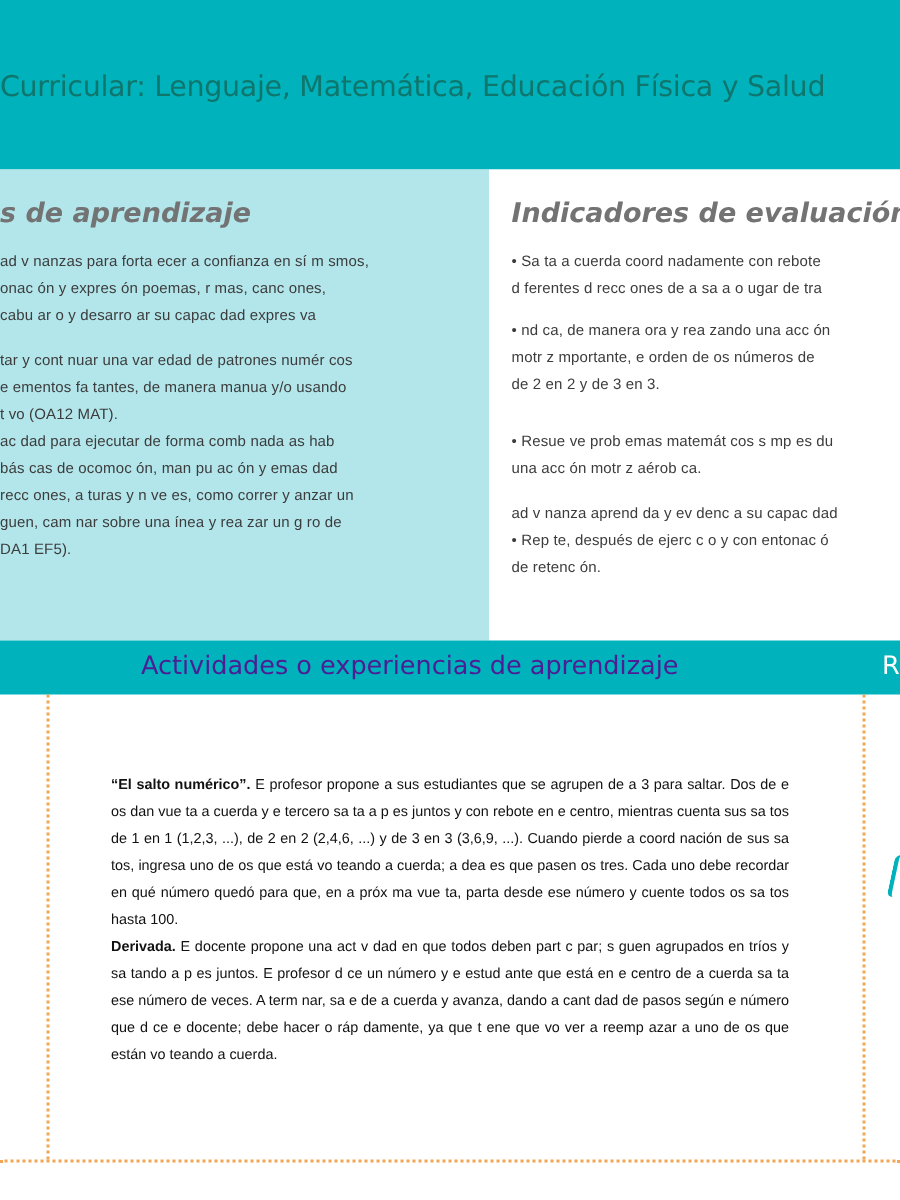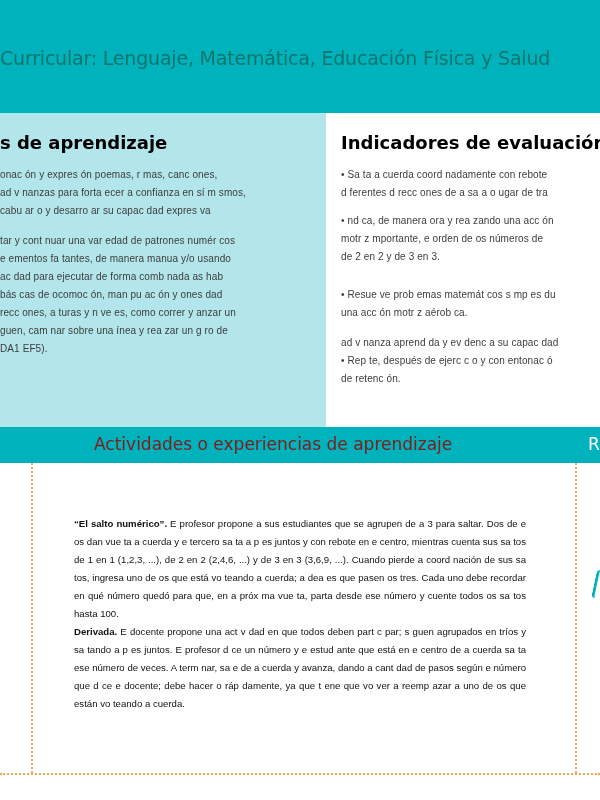--- a/index.html
+++ b/index.html
@@ -1,26 +1,26 @@
 <!DOCTYPE html>
 <html><head>
 <meta charset="utf-8">
 <style>
   html, body { margin:0; padding:0; }
   body { width:600px; height:800px; overflow:hidden; background:#ffffff; position:relative; font-family:"Liberation Sans", sans-serif; }
   .top-band { position:absolute; left:0; top:0; width:600px; height:113px; background:#00b2bb; }
   .top-title { position:absolute; left:0; top:47px; font-size:19px; color:#0f766e; white-space:nowrap; letter-spacing:-0.2px; font-family:"DejaVu Sans", sans-serif; }
   .left-col { position:absolute; left:0; top:113px; width:326px; height:314px; background:#b3e6eb; }
   .right-col { position:absolute; left:326px; top:113px; width:274px; height:314px; background:#ffffff; }
-  .sec-title { position:absolute; font-family:"DejaVu Sans", sans-serif; font-weight:bold; color:#000000; font-size:18px; white-space:nowrap; }
+  .sec-title { position:absolute; font-family:"DejaVu Sans", sans-serif; font-weight:bold; color:#737373; font-size:18px; white-space:nowrap;font-style:italic; }
   .left-title { left:0; top:132px; }
   .right-title { left:341px; top:132px; }
   .para { position:absolute; font-size:10px; line-height:18px; color:#3c3c3c; white-space:nowrap; letter-spacing:0.1px; }
   .act-band { position:absolute; left:0; top:427px; width:600px; height:36px; background:#00b2bb; }
-  .act-title { position:absolute; left:94px; top:434px; font-size:17px; color:#7f1d1d; white-space:nowrap; font-family:"DejaVu Sans", sans-serif; }
+  .act-title { position:absolute; left:94px; top:434px; font-size:17px; color:#4c1d95; white-space:nowrap; font-family:"DejaVu Sans", sans-serif; }
   .act-title-r { position:absolute; left:588px; top:434px; font-size:17px; color:#ffffff; font-family:"DejaVu Sans", sans-serif; }
   .dot-v { position:absolute; width:0; border-left:2px dotted #f2a552; }
   .dot-h { position:absolute; height:0; border-top:2px dotted #f2a552; }
   .act-text { position:absolute; left:74px; top:515px; width:452px; font-size:9.6px; line-height:18px; color:#111111; text-align:justify; }
   .act-text p { margin:0; }
   .act-text b { font-weight:bold; }
   .teal-glyph { position:absolute; left:594px; top:570px; width:6px; height:28px; border-left:3px solid #00b2bb; border-radius:4px 0 0 4px; transform:skewX(-12deg); }
 </style>
 </head>
 <body>
@@ -28,28 +28,29 @@
 <div class="top-band"></div>
 <div class="top-title">Curricular: Lenguaje, Matemática, Educación Física y Salud</div>
 
 <div class="left-col"></div>
 <div class="right-col"></div>
 
 <div class="sec-title left-title">s de aprendizaje</div>
 <div class="sec-title right-title">Indicadores de evaluación</div>
 
 <div class="para" style="left:0;top:166px;">
+  <div>ad v nanzas para forta ecer a confianza en sí m smos,</div>
   <div>onac ón y expres ón poemas, r mas, canc ones,</div>
-  <div>ad v nanzas para forta ecer a confianza en sí m smos,</div>
   <div>cabu ar o y desarro ar su capac dad expres va</div>
   <div style="height:12px;"></div>
   <div>tar y cont nuar una var edad de patrones numér cos</div>
   <div>e ementos fa tantes, de manera manua y/o usando</div>
+  <div>t vo (OA12 MAT).</div>
   <div>ac dad para ejecutar de forma comb nada as hab</div>
-  <div>bás cas de ocomoc ón, man pu ac ón y ones dad</div>
+  <div>bás cas de ocomoc ón, man pu ac ón y emas dad</div>
   <div>recc ones, a turas y n ve es, como correr y anzar un</div>
   <div>guen, cam nar sobre una ínea y rea zar un g ro de</div>
   <div>DA1 EF5).</div>
 </div>
 
 <div class="para" style="left:341px;top:166px;">
   <div>• Sa ta a cuerda coord nadamente con rebote</div>
   <div>d ferentes d recc ones de a sa a o ugar de tra</div>
 </div>
 <div class="para" style="left:341px;top:212px;">

